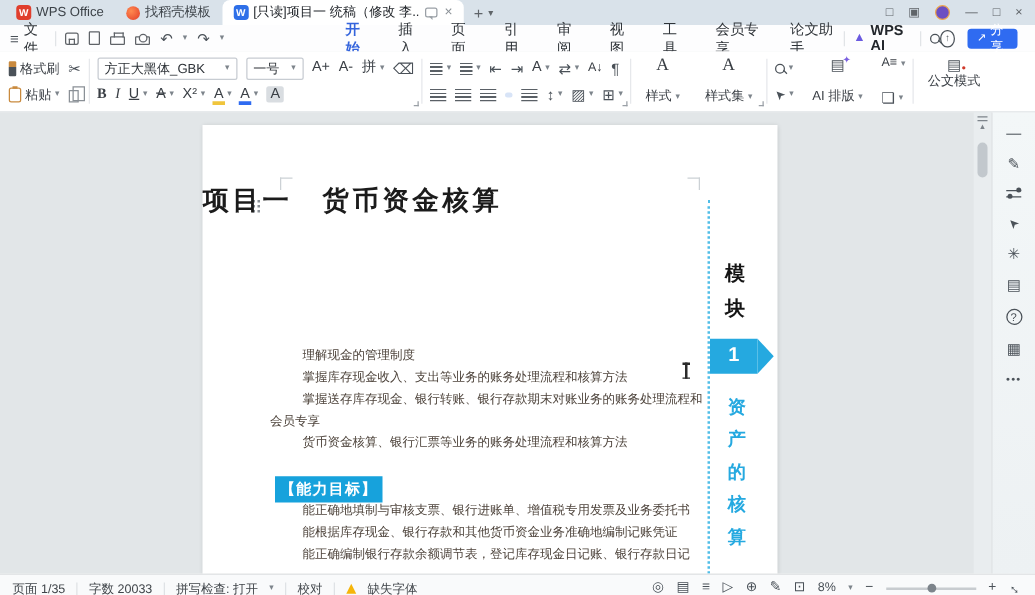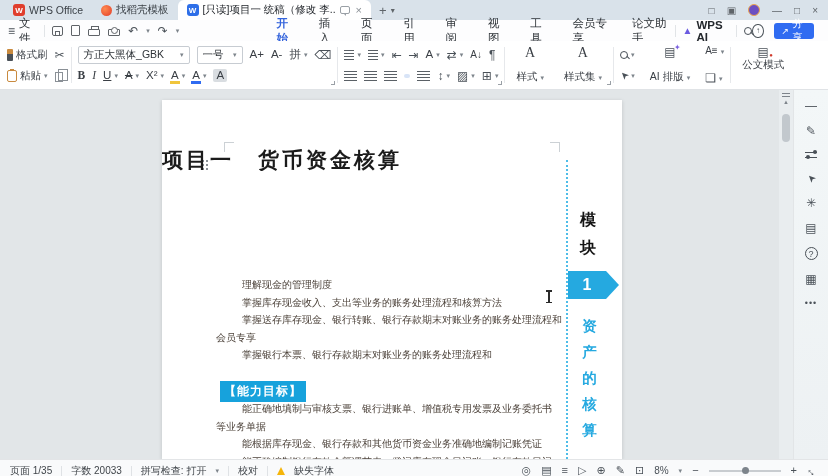--- a/index.html
+++ b/index.html
@@ -395,27 +395,26 @@
     <span class="crop-tl"></span>
     <span class="crop-tr"></span>
 
     <div class="dtitle">项目一　货币资金核算</div>
 
     <div class="lines lines1">
       <div class="ln ind">理解现金的管理制度</div>
       <div class="ln ind">掌握库存现金收入、支出等业务的账务处理流程和核算方法</div>
       <div class="ln ind">掌握送存库存现金、银行转账、银行存款期末对账业务的账务处理流程和</div>
       <div class="ln">会员专享</div>
-      <div class="ln ind">掌握银行本票、银行存款期末对账业务的账务处理流程和</div>
+      <div class="ln ind">货币资金核算、银行汇票等业务的账务处理流程和核算方法</div>
     </div>
 
     <div class="tagbox tag2">【能力目标】</div>
     <div class="lines lines2">
       <div class="ln ind">能正确地填制与审核支票、银行进账单、增值税专用发票及业务委托书</div>
-      <div class="ln">等业务单据</div>
       <div class="ln ind">能根据库存现金、银行存款和其他货币资金业务准确地编制记账凭证</div>
       <div class="ln ind">能正确编制银行存款余额调节表，登记库存现金日记账、银行存款日记</div>
     </div>
 
     <span class="vdots"></span>
     <div class="mod-label vtext">模块</div>
     <div class="pennant">
         <span>1</span>
       </div>
     <div class="mod-title vtext">资产的核算</div>

